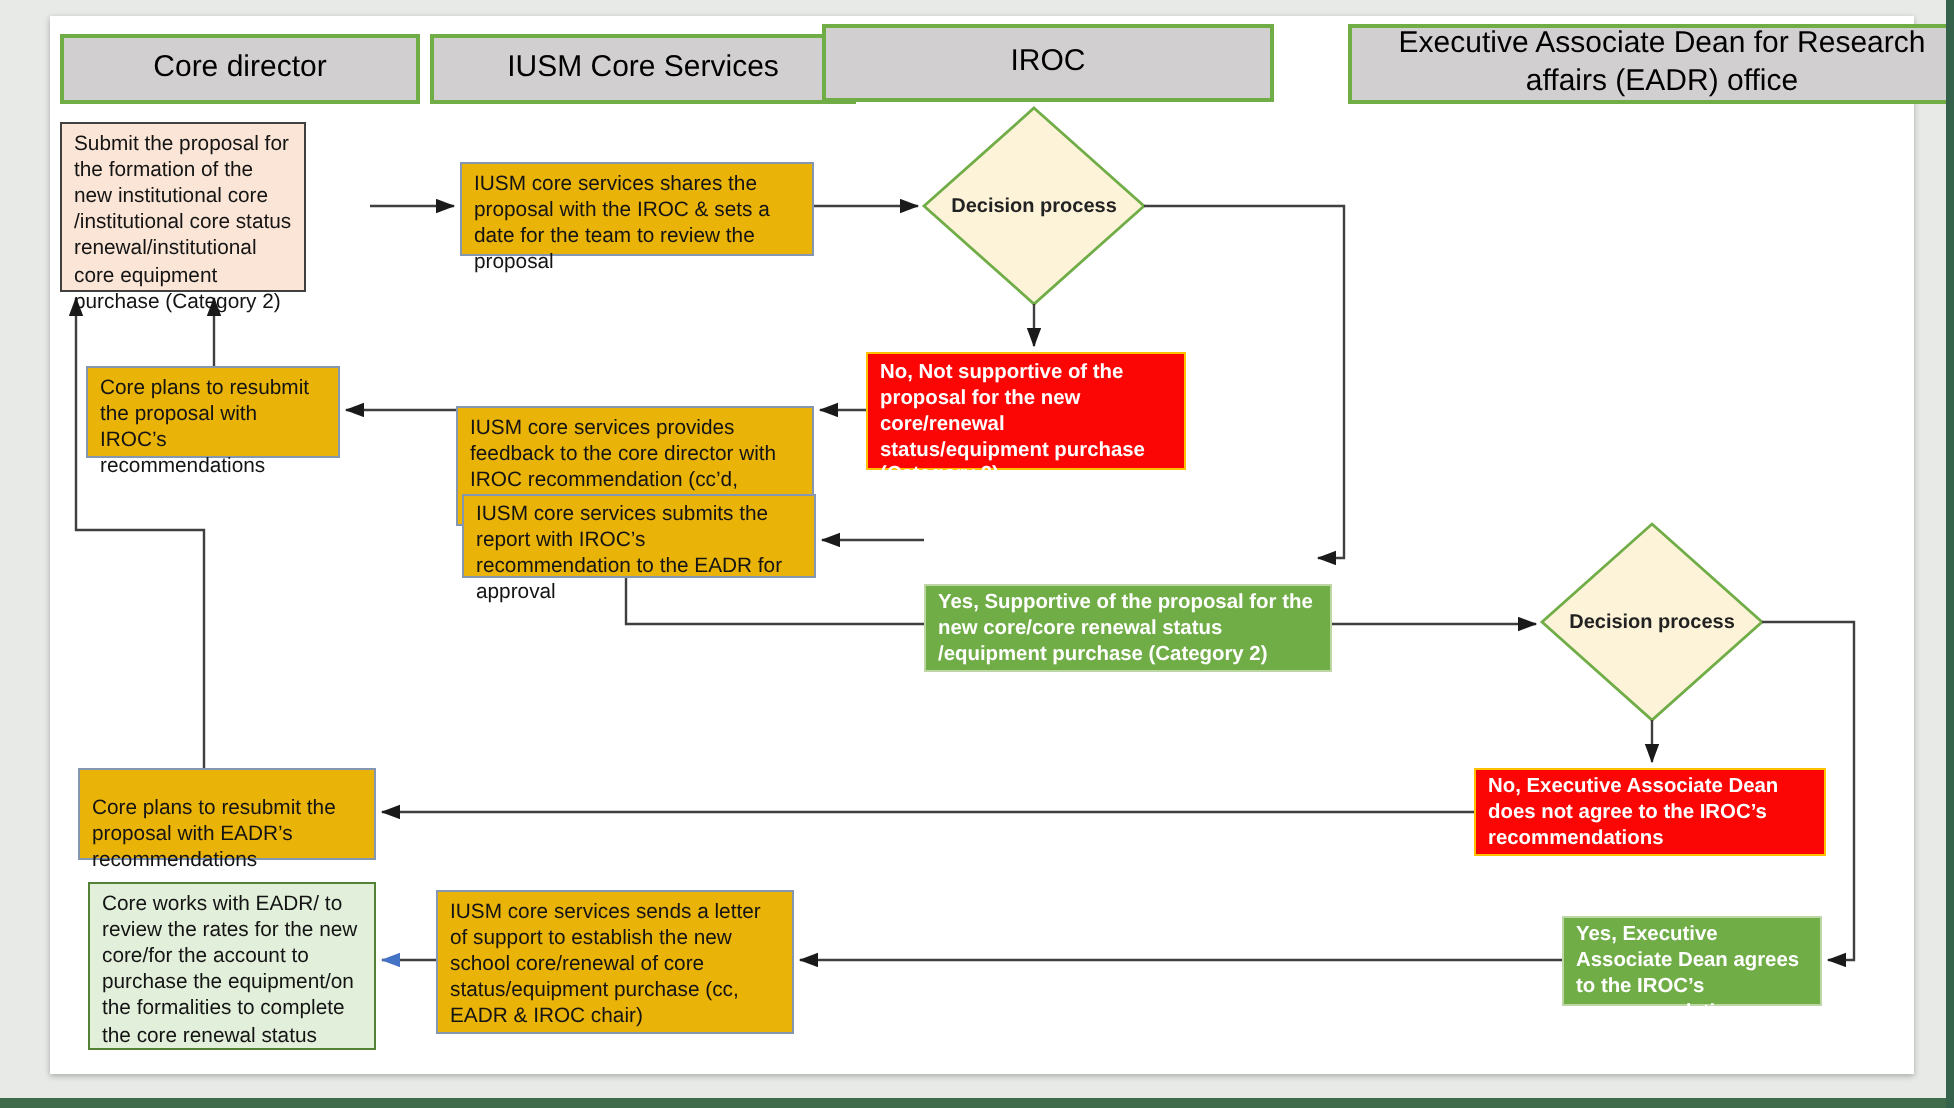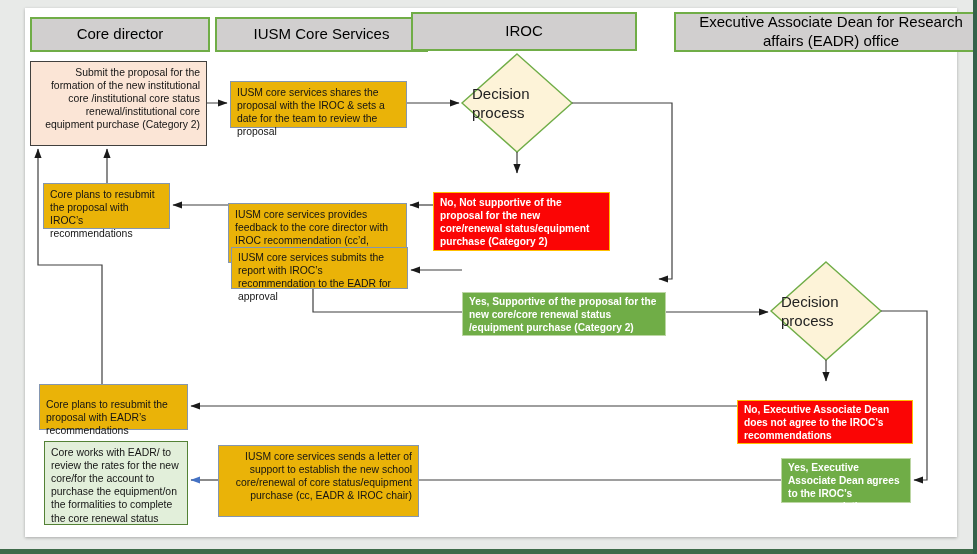--- a/index.html
+++ b/index.html
@@ -25,21 +25,21 @@
     position:absolute;box-sizing:border-box;padding:4px 6px;
     font-size:10.4px;line-height:1.26;color:#141414;
   }
   .blue{background:#eab308;border:1px solid #8496b0;}
   .peach{background:#fbe5d6;border:1px solid #41403e;}
   .lightgreen{background:#e2efda;border:1px solid #538135;}
   .red{background:#fb0505;border:1px solid #ffc000;color:#fff;font-weight:bold;}
   .green{background:#70ad47;border:1px solid #bcd6a4;color:#fff;font-weight:bold;}
   .diamond-label{
     position:absolute;display:flex;align-items:center;justify-content:center;text-align:left;
-    font-size:15px;line-height:1.3;color:#222;pointer-events:none;
+    font-size:10px;line-height:1.3;color:#222;pointer-events:none;font-weight:bold;
   }
   svg.connectors{position:absolute;left:0;top:0;}
   .wires{stroke:#3f3f3f;stroke-width:1.2;fill:none;}
 </style>
 </head>
 <body>
 
 <div class="canvas"></div>
 
 <div class="col-header" style="left:30px;top:17px;width:180px;height:35px;">Core director</div>
@@ -73,38 +73,38 @@
   <polyline class="wires" points="881,311 927,311 927,480 914,480" marker-end="url(#ah)"></polyline>
   <polyline class="wires" points="737,406 191,406" marker-end="url(#ah)"></polyline>
   <polyline class="wires" points="781,480 400,480" marker-end="url(#ah)"></polyline>
   <polyline class="wires" points="218,480 191,480" marker-end="url(#ahb)" stroke="#4472c4"></polyline>
   <polyline class="wires" points="102,384 102,265 38,265 38,149" marker-end="url(#ah)"></polyline>
 </svg>
 
 <div class="diamond-label" style="left:472px;top:54px;width:90px;height:98px;">Decision process</div>
 <div class="diamond-label" style="left:781px;top:262px;width:90px;height:98px;">Decision process</div>
 
-<div class="node peach" style="left:30px;top:61px;width:177px;height:85px;text-align:right;">Submit the proposal for the formation of the new institutional core /institutional core status renewal/institutional core equipment purchase (Category 2)</div>
+<div class="node peach" style="left:30px;top:61px;width:123px;height:85px;">Submit the proposal for the formation of the new institutional core /institutional core status renewal/institutional core equipment purchase (Category 2)</div>
 
 <div class="node blue" style="left:230px;top:81px;width:177px;height:47px;">IUSM core services shares the proposal with the IROC &amp; sets a date for the team to review the proposal</div>
 
-<div class="node red" style="left:433px;top:192px;width:177px;height:59px;font-size:10.2px;">No, Not supportive of the proposal for the new core/renewal status/equipment purchase (Category 2)</div>
+<div class="node red" style="left:433px;top:176px;width:160px;height:59px;font-size:10.2px;">No, Not supportive of the proposal for the new core/renewal status/equipment purchase (Category 2)</div>
 
 <div class="node blue" style="left:228px;top:175px;width:179px;height:60px;margin-top:28px;">IUSM core services provides feedback to the core director with IROC recommendation (cc’d, EADR office, IROC chair)</div>
 
 <div class="node blue" style="left:43px;top:183px;width:127px;height:46px;">Core plans to resubmit the proposal with IROC’s recommendations</div>
 
 <div class="node green" style="left:462px;top:247px;width:204px;height:44px;font-size:10.2px;padding:3px 6px;margin-top:45px;">Yes, Supportive of the proposal for the new core/core renewal status /equipment purchase (Category 2)</div>
 
 <div class="node blue" style="left:231px;top:247px;width:177px;height:42px;padding:3px 6px;">IUSM core services submits the report with IROC’s recommendation to the EADR for approval</div>
 
-<div class="node red" style="left:737px;top:400px;width:176px;height:44px;font-size:10.2px;padding:3px 6px;">No, Executive Associate Dean does not agree to the IROC’s recommendations</div>
+<div class="node red" style="left:737px;top:384px;width:176px;height:44px;font-size:10.2px;padding:3px 6px;">No, Executive Associate Dean does not agree to the IROC’s recommendations</div>
 
 <div class="node green" style="left:781px;top:458px;width:130px;height:45px;font-size:10.2px;padding:3px 6px;">Yes, Executive Associate Dean agrees to the IROC’s recommendation s</div>
 
 <div class="node blue" style="left:39px;top:384px;width:149px;height:46px;padding:13px 6px;">Core plans to resubmit the proposal with EADR’s recommendations</div>
 
-<div class="node blue" style="left:218px;top:445px;width:201px;height:72px;text-align:right;">IUSM core services sends a letter of support to establish the new school core/renewal of core status/equipment purchase (cc, EADR &amp; IROC chair)</div>
+<div class="node blue" style="left:218px;top:445px;width:179px;height:72px;">IUSM core services sends a letter of support to establish the new school core/renewal of core status/equipment purchase (cc, EADR &amp; IROC chair)</div>
 
 <div class="node lightgreen" style="left:44px;top:441px;width:144px;height:84px;">Core works with EADR/ to review the rates for the new core/for the account to purchase the equipment/on the formalities to complete the core renewal status</div>
 
 <div class="frame-bottom"></div>
 <div class="frame-right"></div>
 
 </body></html>

